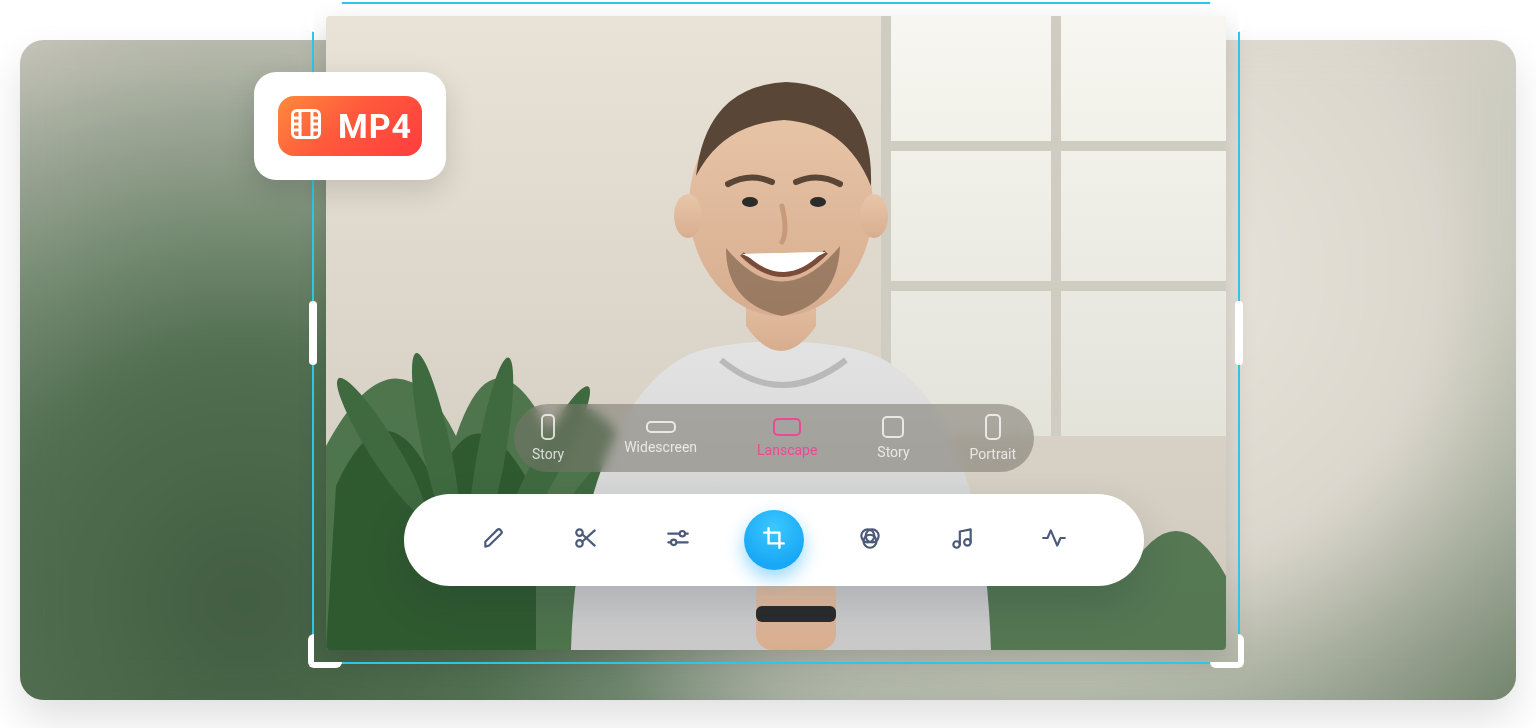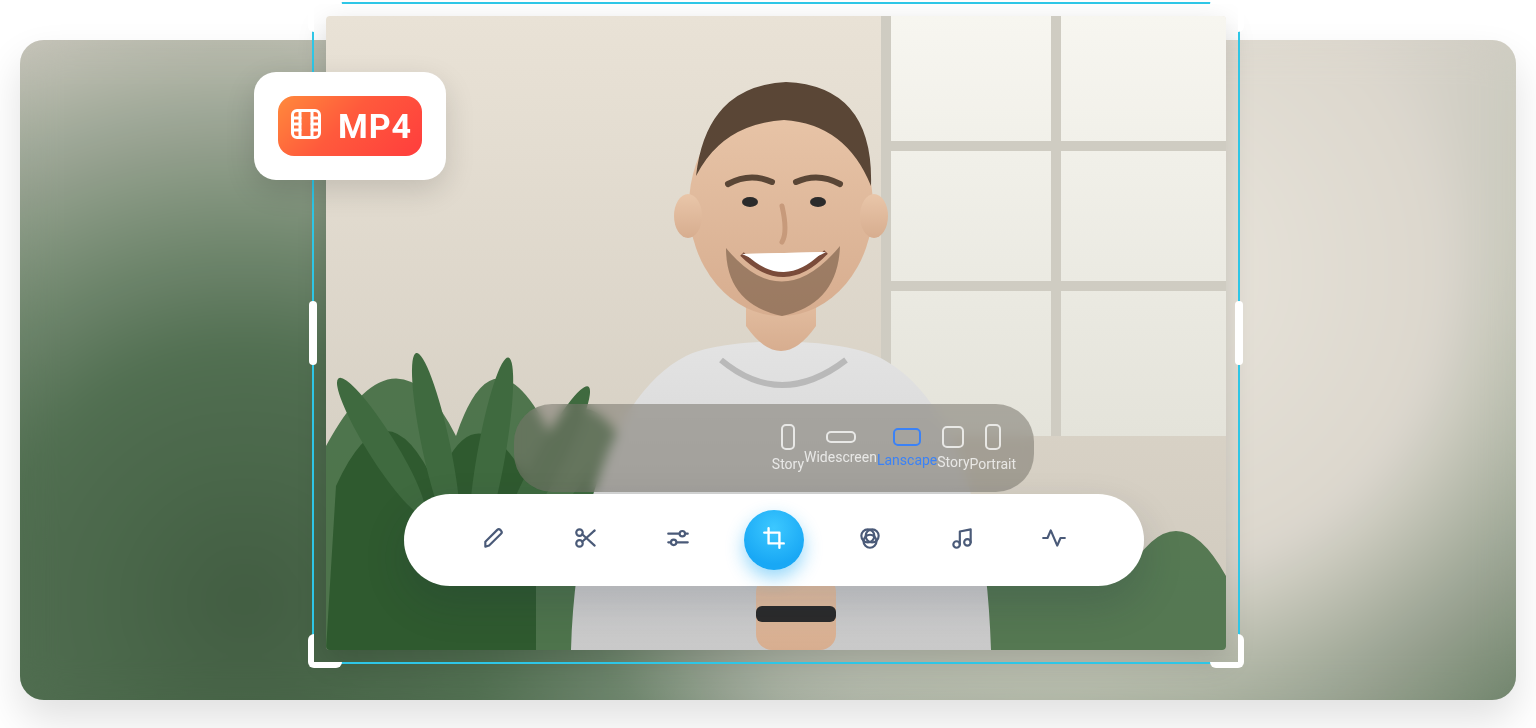--- a/index.html
+++ b/index.html
@@ -66,34 +66,34 @@
   border-radius: 16px;
   background: linear-gradient(135deg, #ff8a3c 0%, #ff5a3c 45%, #ff3d3d 100%);
   display: flex; align-items: center; justify-content: center; gap: 14px;
 }
 .badge-label { color: #fff; font-weight: 700; font-size: 34px; letter-spacing: 1px; }
 
 
 .aspect-pop {
   position: absolute;
   left: 514px; top: 404px;
-  width: 520px; height: 88px;
+  width: 520px; height: 68px;
   border-radius: 38px;
   background: rgba(120,116,108,0.55);
   backdrop-filter: blur(6px);
-  display: flex; align-items: center; justify-content: flex-end;
+  display: flex; align-items: center; justify-content: space-between;
   padding: 0 18px;
   color: rgba(255,255,255,0.75);
 }
 .aspect-item {
   display: flex; flex-direction: column; align-items: center; gap: 6px;
   cursor: pointer; user-select: none;
   font-size: 14px;
 }
-.aspect-item.active { color: #3b82f6; }
+.aspect-item.active { color: #ec4899; }
 .aspect-item .shape { border: 2px solid currentColor; border-radius: 5px; }
 .shape.story     { width: 14px; height: 26px; }
 .shape.widescreen{ width: 30px; height: 12px; }
 .shape.landscape { width: 28px; height: 18px; }
 .shape.square    { width: 22px; height: 22px; }
 .shape.portrait  { width: 16px; height: 26px; }
 
 
 .toolbar {
   position: absolute;

